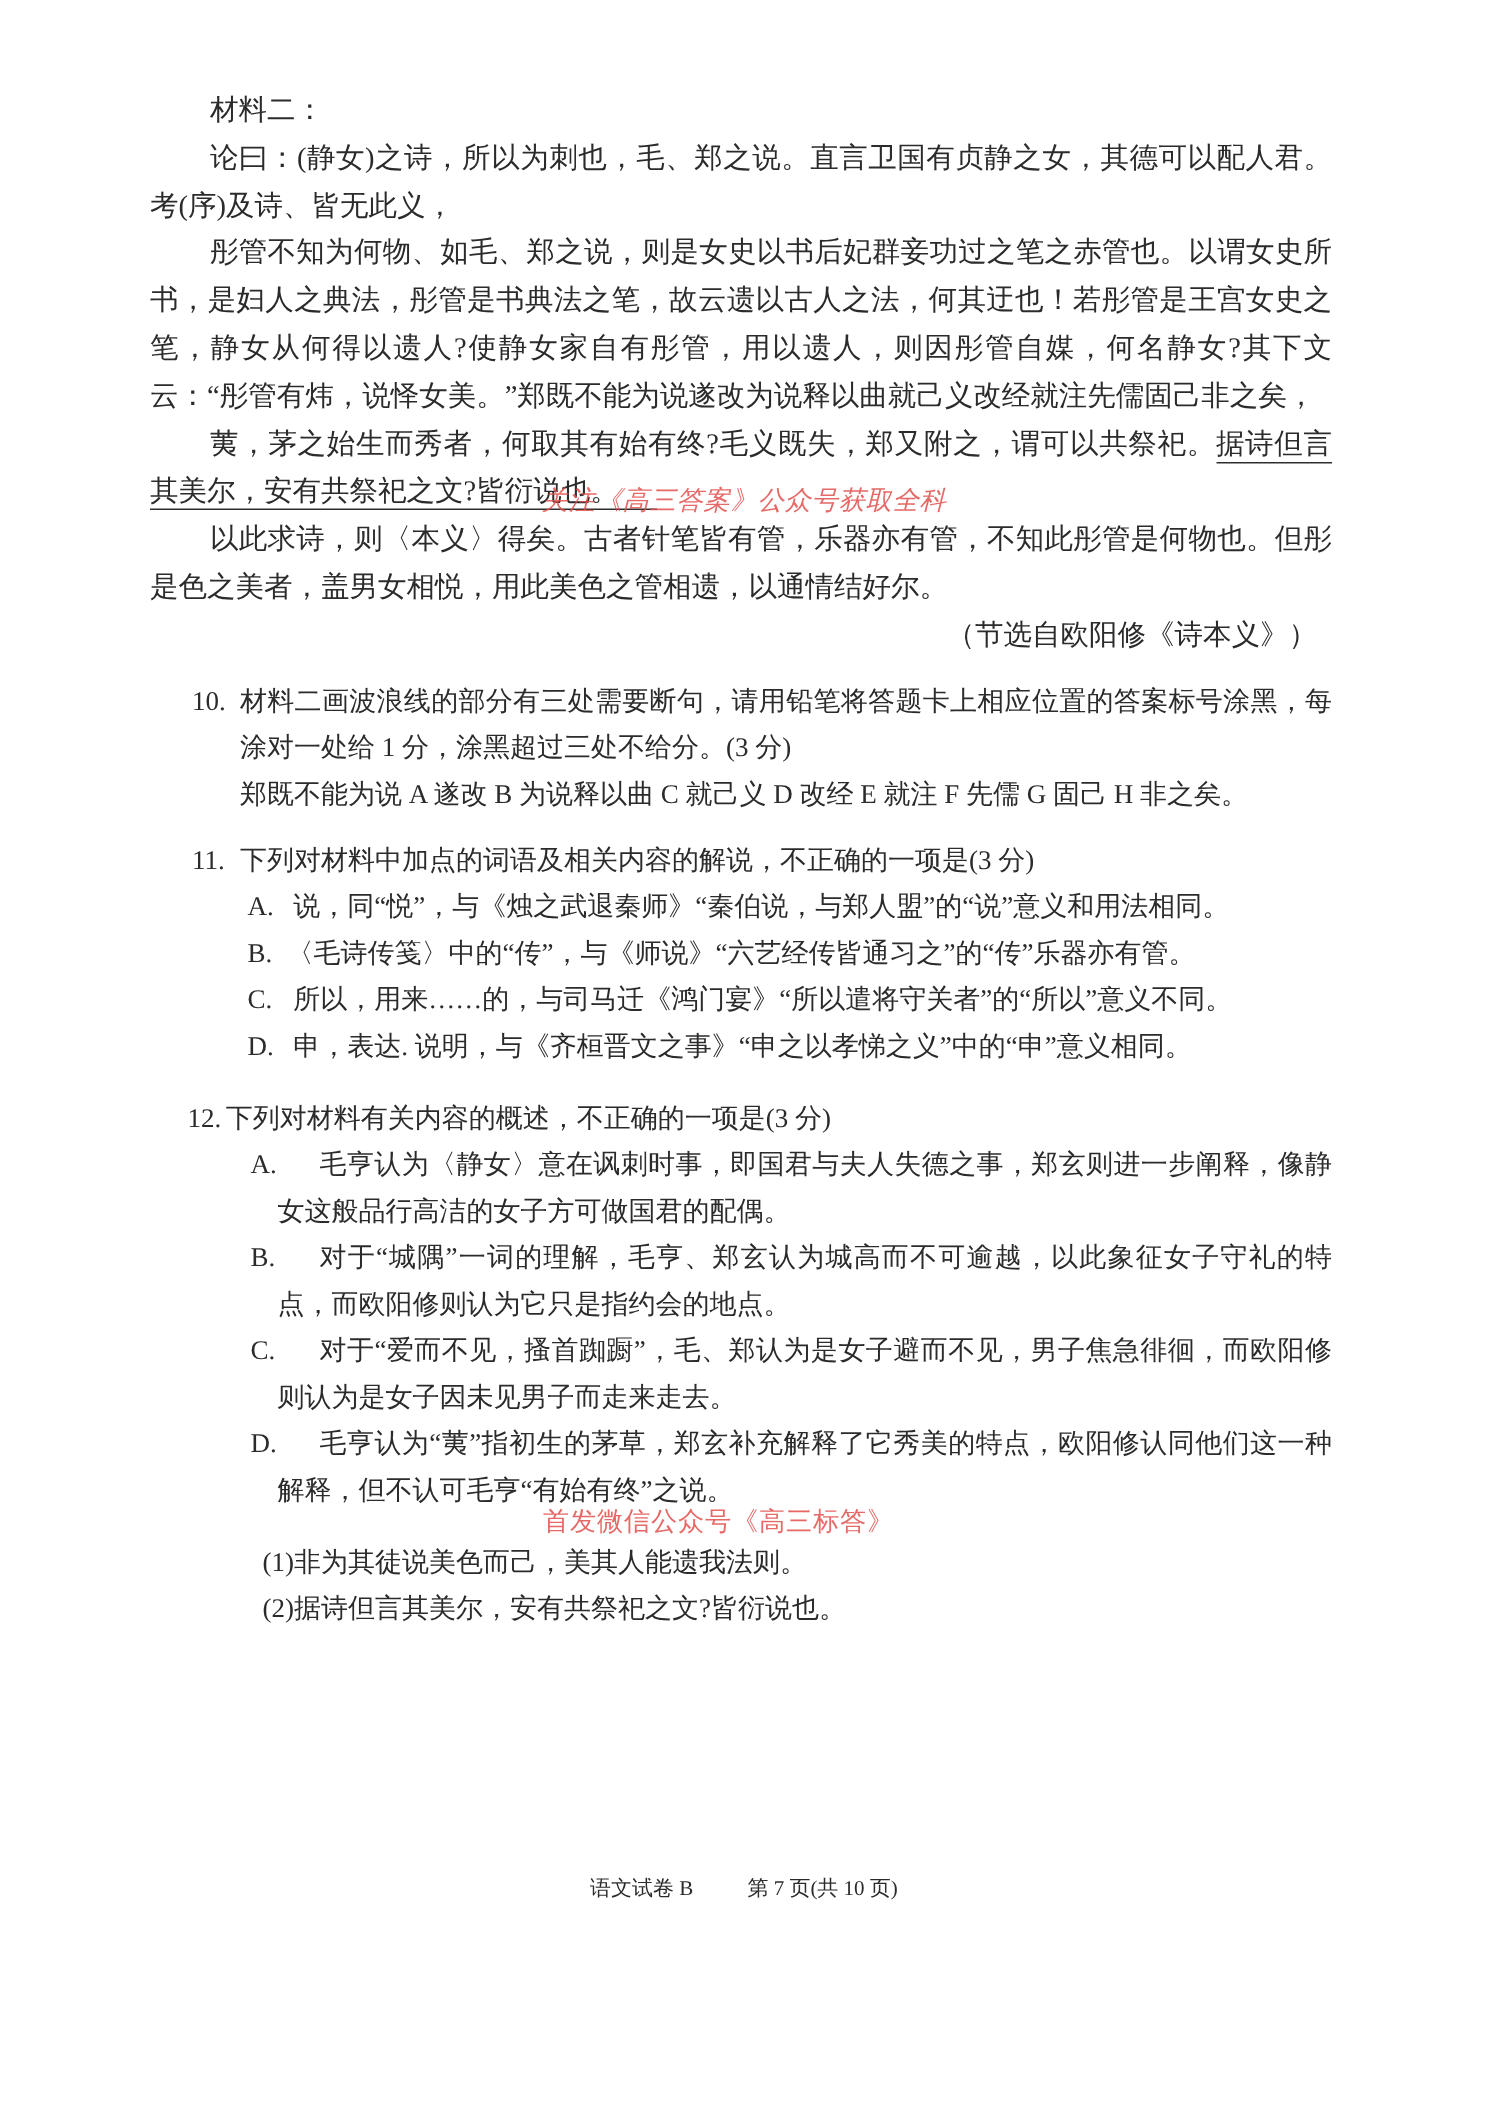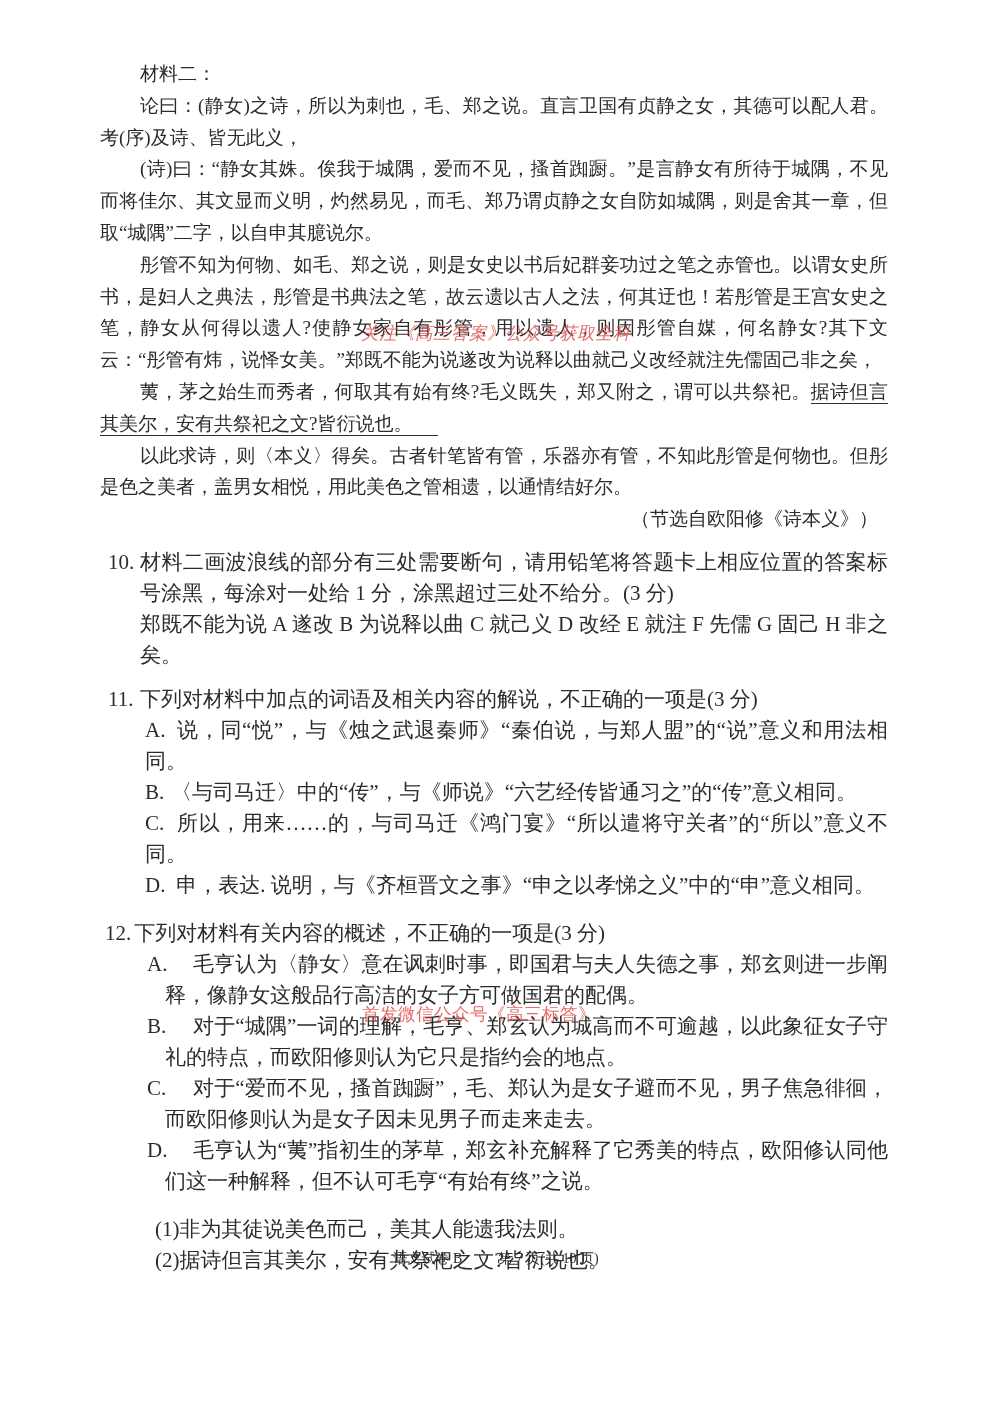--- a/index.html
+++ b/index.html
@@ -25,21 +25,21 @@
   .para { margin: 0; text-indent: 40px; }
   .ul-seg {
     border-bottom: 1.6px solid #2e2e2e;
     padding-right: 26px;
     padding-bottom: 1px;
   }
   .attribution {
     text-align: right;
     padding-right: 10px;
   }
-  .qblock { line-height: 31px; font-size: 21px; }
+  .qblock { line-height: 31px; font-size: 18px; margin-left: 20px; }
   .q10 { margin-top: 12px; }
   .q11 { margin-top: 13px; }
   .q12 { margin-top: 17px; }
   .q13 { margin-top: 17px; }
   .qhead-hang { position: relative; padding-left: 40px; }
   .qhead-hang .qnum { position: absolute; left: 8px; top: 0; }
   .qstem { padding-left: 40px; }
   .qhead-tight { margin-left: 5px; }
   .qhead-tight .qnum { margin-right: 3px; }
   .opt11 { margin-left: 45px; white-space: normal; }
@@ -73,21 +73,20 @@
 </head>
 <body>
 
 <div class="page" style="color: rgb(43, 43, 43); background: rgb(255, 255, 255);">
 
   <div class="content">
 
     <div class="material-heading">材料二：</div>
 
     <p class="para">论曰：(静女)之诗，所以为刺也，毛、郑之说。直言卫国有贞静之女，其德可以配人君。考(序)及诗、皆无此义，</p>
-    <p class="para">(诗)曰：“静女其姝。俟我于城隅，爱而不见，搔首踟蹰。”是言静女有所待于城隅，不见而将佳尔、其文显而义明，灼然易见，而毛、郑乃谓贞静之女自防如城隅，则是舍其一章，但取“城隅”二字，以自申其臆说尔。</p>
     <p class="para">彤管不知为何物、如毛、郑之说，则是女史以书后妃群妾功过之笔之赤管也。以谓女史所书，是妇人之典法，彤管是书典法之笔，故云遗以古人之法，何其迂也！若彤管是王宫女史之笔，静女从何得以遗人?使静女家自有彤管，用以遗人，则因彤管自媒，何名静女?其下文云：“彤管有炜，说怿女美。”郑既不能为说遂改为说释以曲就己义改经就注先儒固己非之矣，</p>
     <p class="para"><span>荑，茅之始生而秀者，何取其有始有终?毛义既失，郑又附之，谓可以共祭祀。</span><span class="ul-seg">据诗但言其美尔，安有共祭祀之文?皆衍说也。</span></p>
     <p class="para">以此求诗，则〈本义〉得矣。古者针笔皆有管，乐器亦有管，不知此彤管是何物也。但彤是色之美者，盖男女相悦，用此美色之管相遗，以通情结好尔。</p>
 
     <div class="attribution">（节选自欧阳修《诗本义》）</div>
 
     <div class="qblock q10">
       <div class="qhead-hang">
         <span class="qnum">10.</span><span>材料二画波浪线的部分有三处需要断句，请用铅笔将答题卡上相应位置的答案标号涂黑，每涂对一处给 1 分，涂黑超过三处不给分。(3 分)</span>
       </div>
@@ -95,21 +94,21 @@
     </div>
 
     <div class="qblock q11">
       <div class="qhead-hang">
         <span class="qnum">11.</span><span>下列对材料中加点的词语及相关内容的解说，不正确的一项是(3 分)</span>
       </div>
       <div class="opt11">
         <span class="optlabel">A.</span><span class="opttext"> 说，同“悦”，与《烛之武退秦师》“秦伯说，与郑人盟”的“说”意义和用法相同。</span>
       </div>
       <div class="opt11">
-        <span class="optlabel">B.</span><span class="opttext">〈与司马迁〉中的“传”，与《师说》“六艺经传皆通习之”的“传”意义相同。</span>
+        <span class="optlabel">B.</span><span class="opttext">〈毛诗传笺〉中的“传”，与《师说》“六艺经传皆通习之”的“传”乐器亦有管。</span>
       </div>
       <div class="opt11">
         <span class="optlabel">C.</span><span class="opttext"> 所以，用来……的，与司马迁《鸿门宴》“所以遣将守关者”的“所以”意义不同。</span>
       </div>
       <div class="opt11">
         <span class="optlabel">D.</span><span class="opttext"> 申，表达. 说明，与《齐桓晋文之事》“申之以孝悌之义”中的“申”意义相同。</span>
       </div>
     </div>
 
     <div class="qblock q12">

